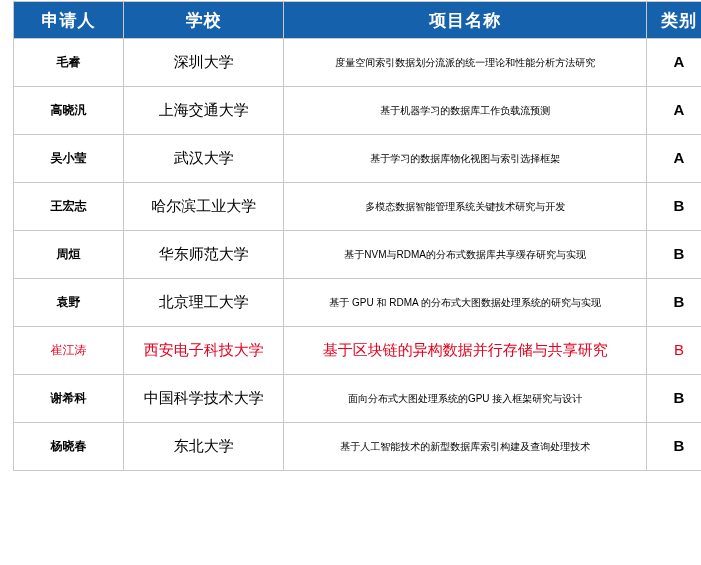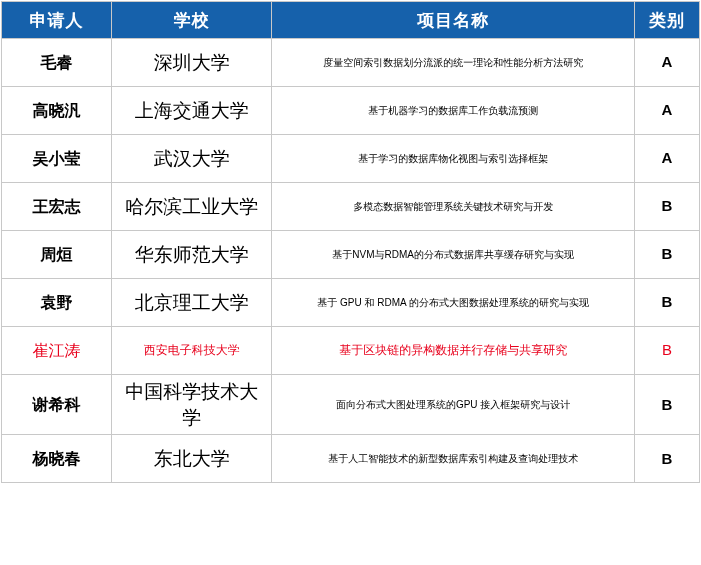--- a/index.html
+++ b/index.html
@@ -10,20 +10,21 @@
   body {
     width: 701px;
     height: 565px;
     font-family: "Liberation Sans", sans-serif;
     overflow: hidden;
   }
   .table-wrap {
     width: 606px;
     height: 565px;
     box-sizing: border-box;
+    margin-left: 12px;
   }
   table.grant-table {
     border-collapse: collapse;
     table-layout: fixed;
     width: 699px;
     margin: 1px 0 0 1px;
   }
   table.grant-table col.c-name { width: 110px; }
   table.grant-table col.c-school { width: 160px; }
   table.grant-table col.c-project { width: 362px; }
@@ -43,40 +44,40 @@
   tbody td {
     border: 1px solid #c8c8c8;
     text-align: center;
     vertical-align: middle;
     color: #000000;
     padding: 4px 6px;
     line-height: 1.35;
   }
   tbody tr { height: 48px; }
   td.name {
-    font-size: 16px;
+    font-size: 12px;
     font-weight: bold;
   }
   td.school {
-    font-size: 19px;
+    font-size: 15px;
   }
   td.project {
     font-size: 10px;
   }
   td.cat {
     font-size: 15px;
     font-weight: bold;
   }
   tr.highlight td {
     color: #e8001c;
     font-weight: normal;
   }
   tr.highlight td.school,
   tr.highlight td.project {
-    font-size: 12px;
+    font-size: 15px;
   }
 </style>
 </head>
 <body>
 
 <div class="table-wrap">
   <table class="grant-table">
     <colgroup>
       <col class="c-name">
       <col class="c-school">

